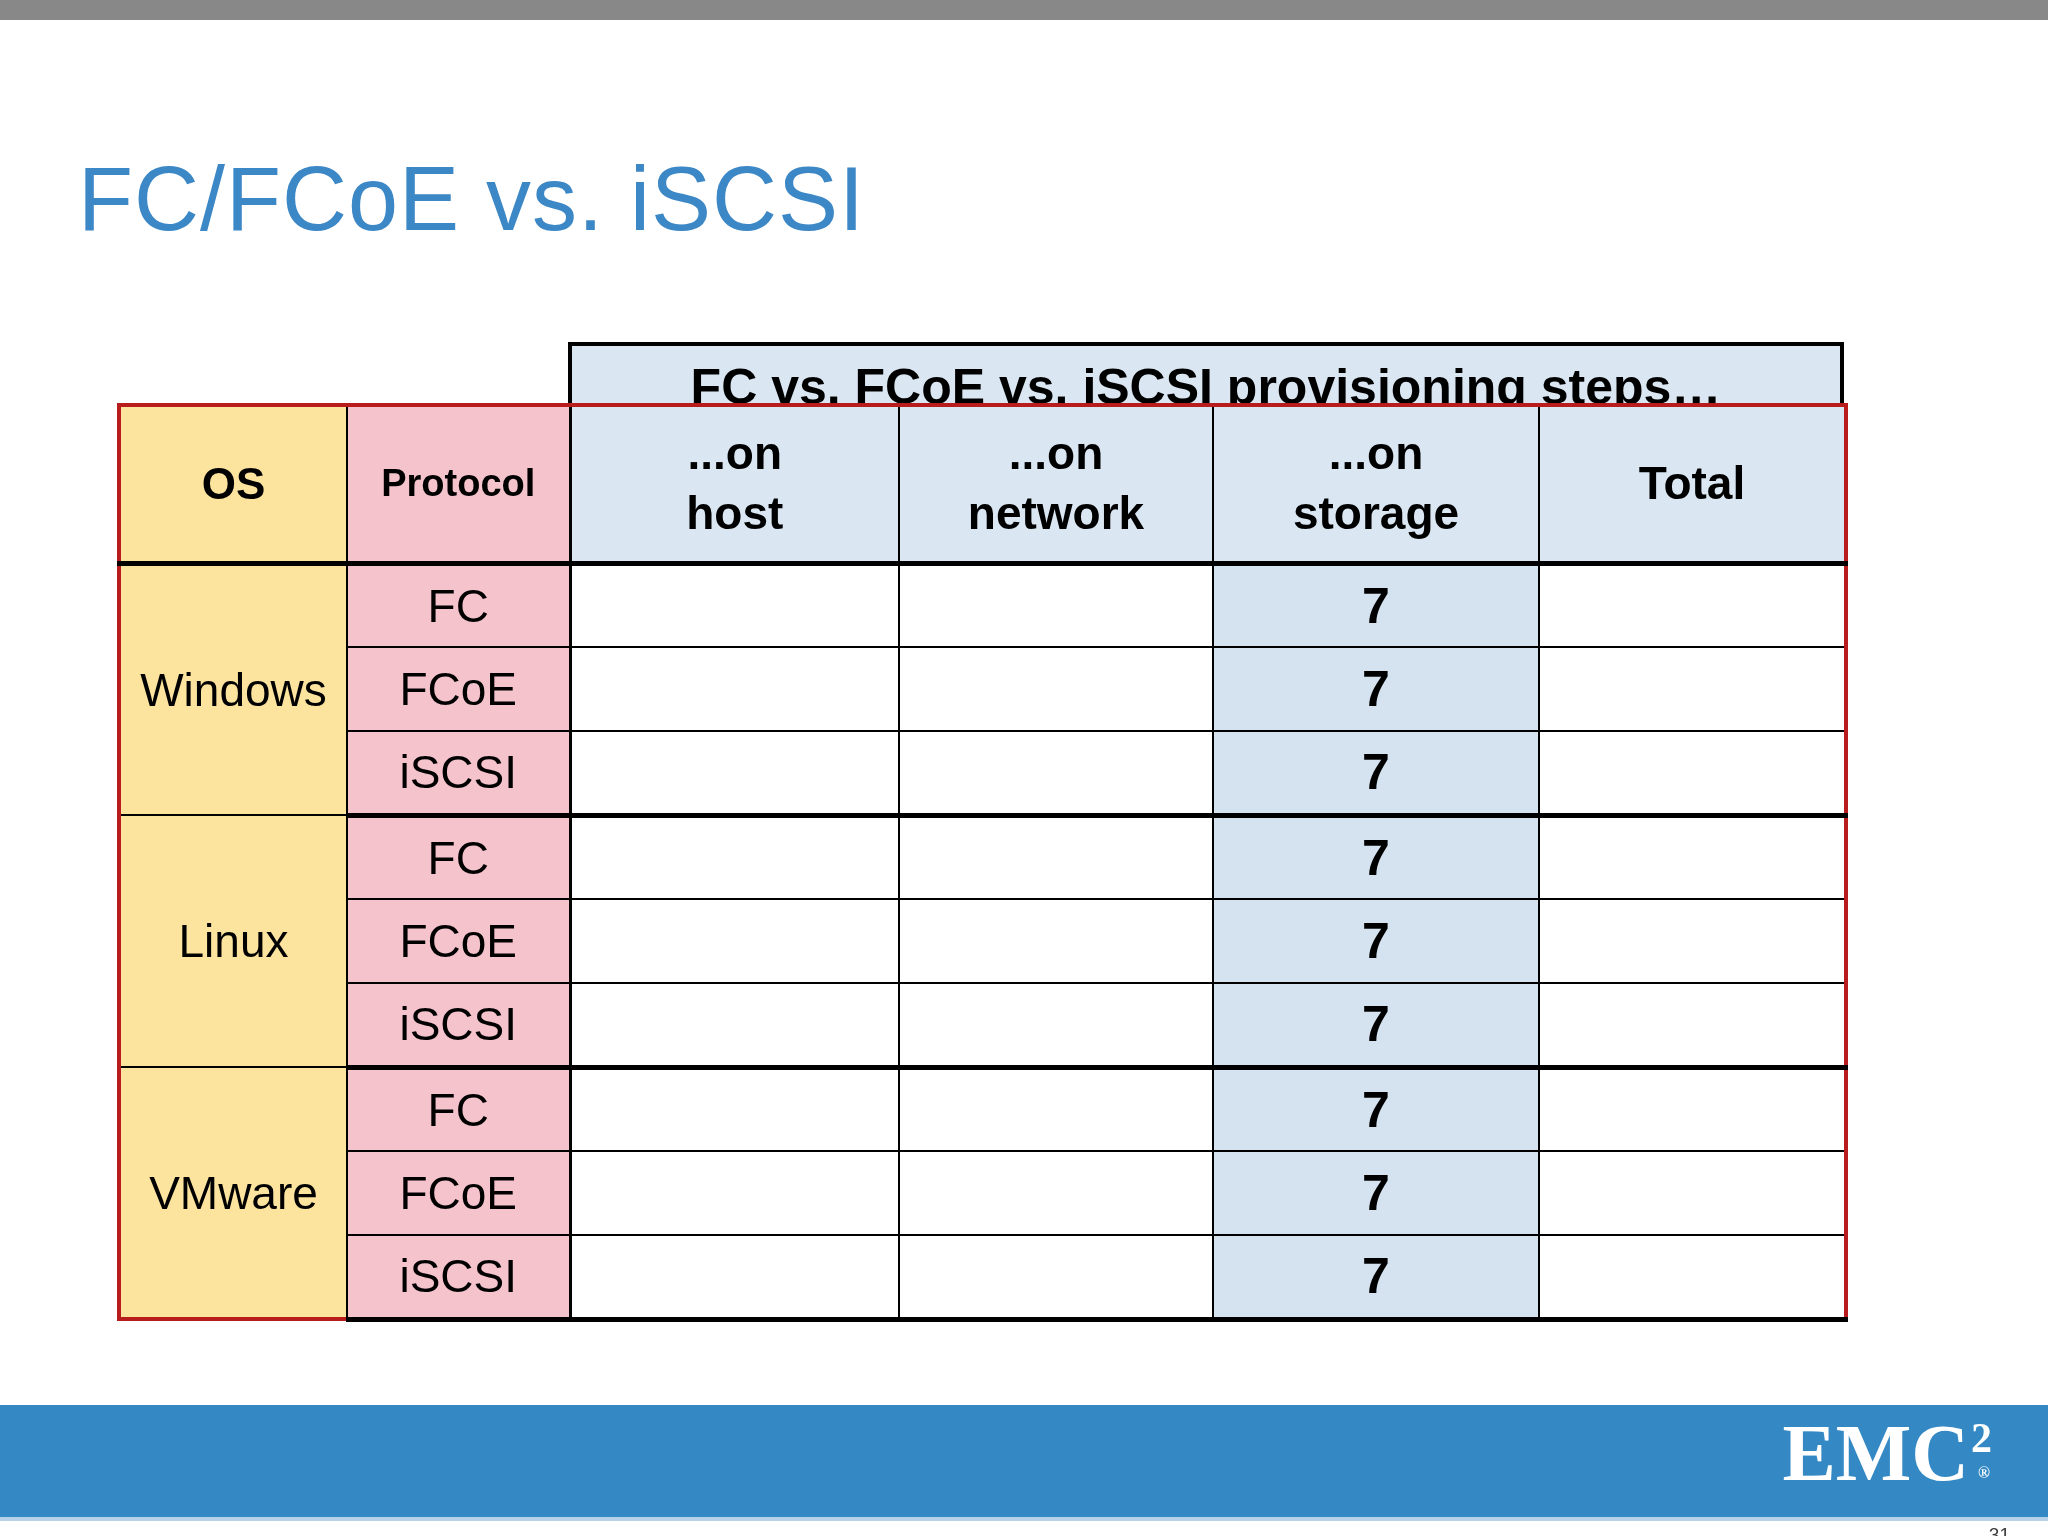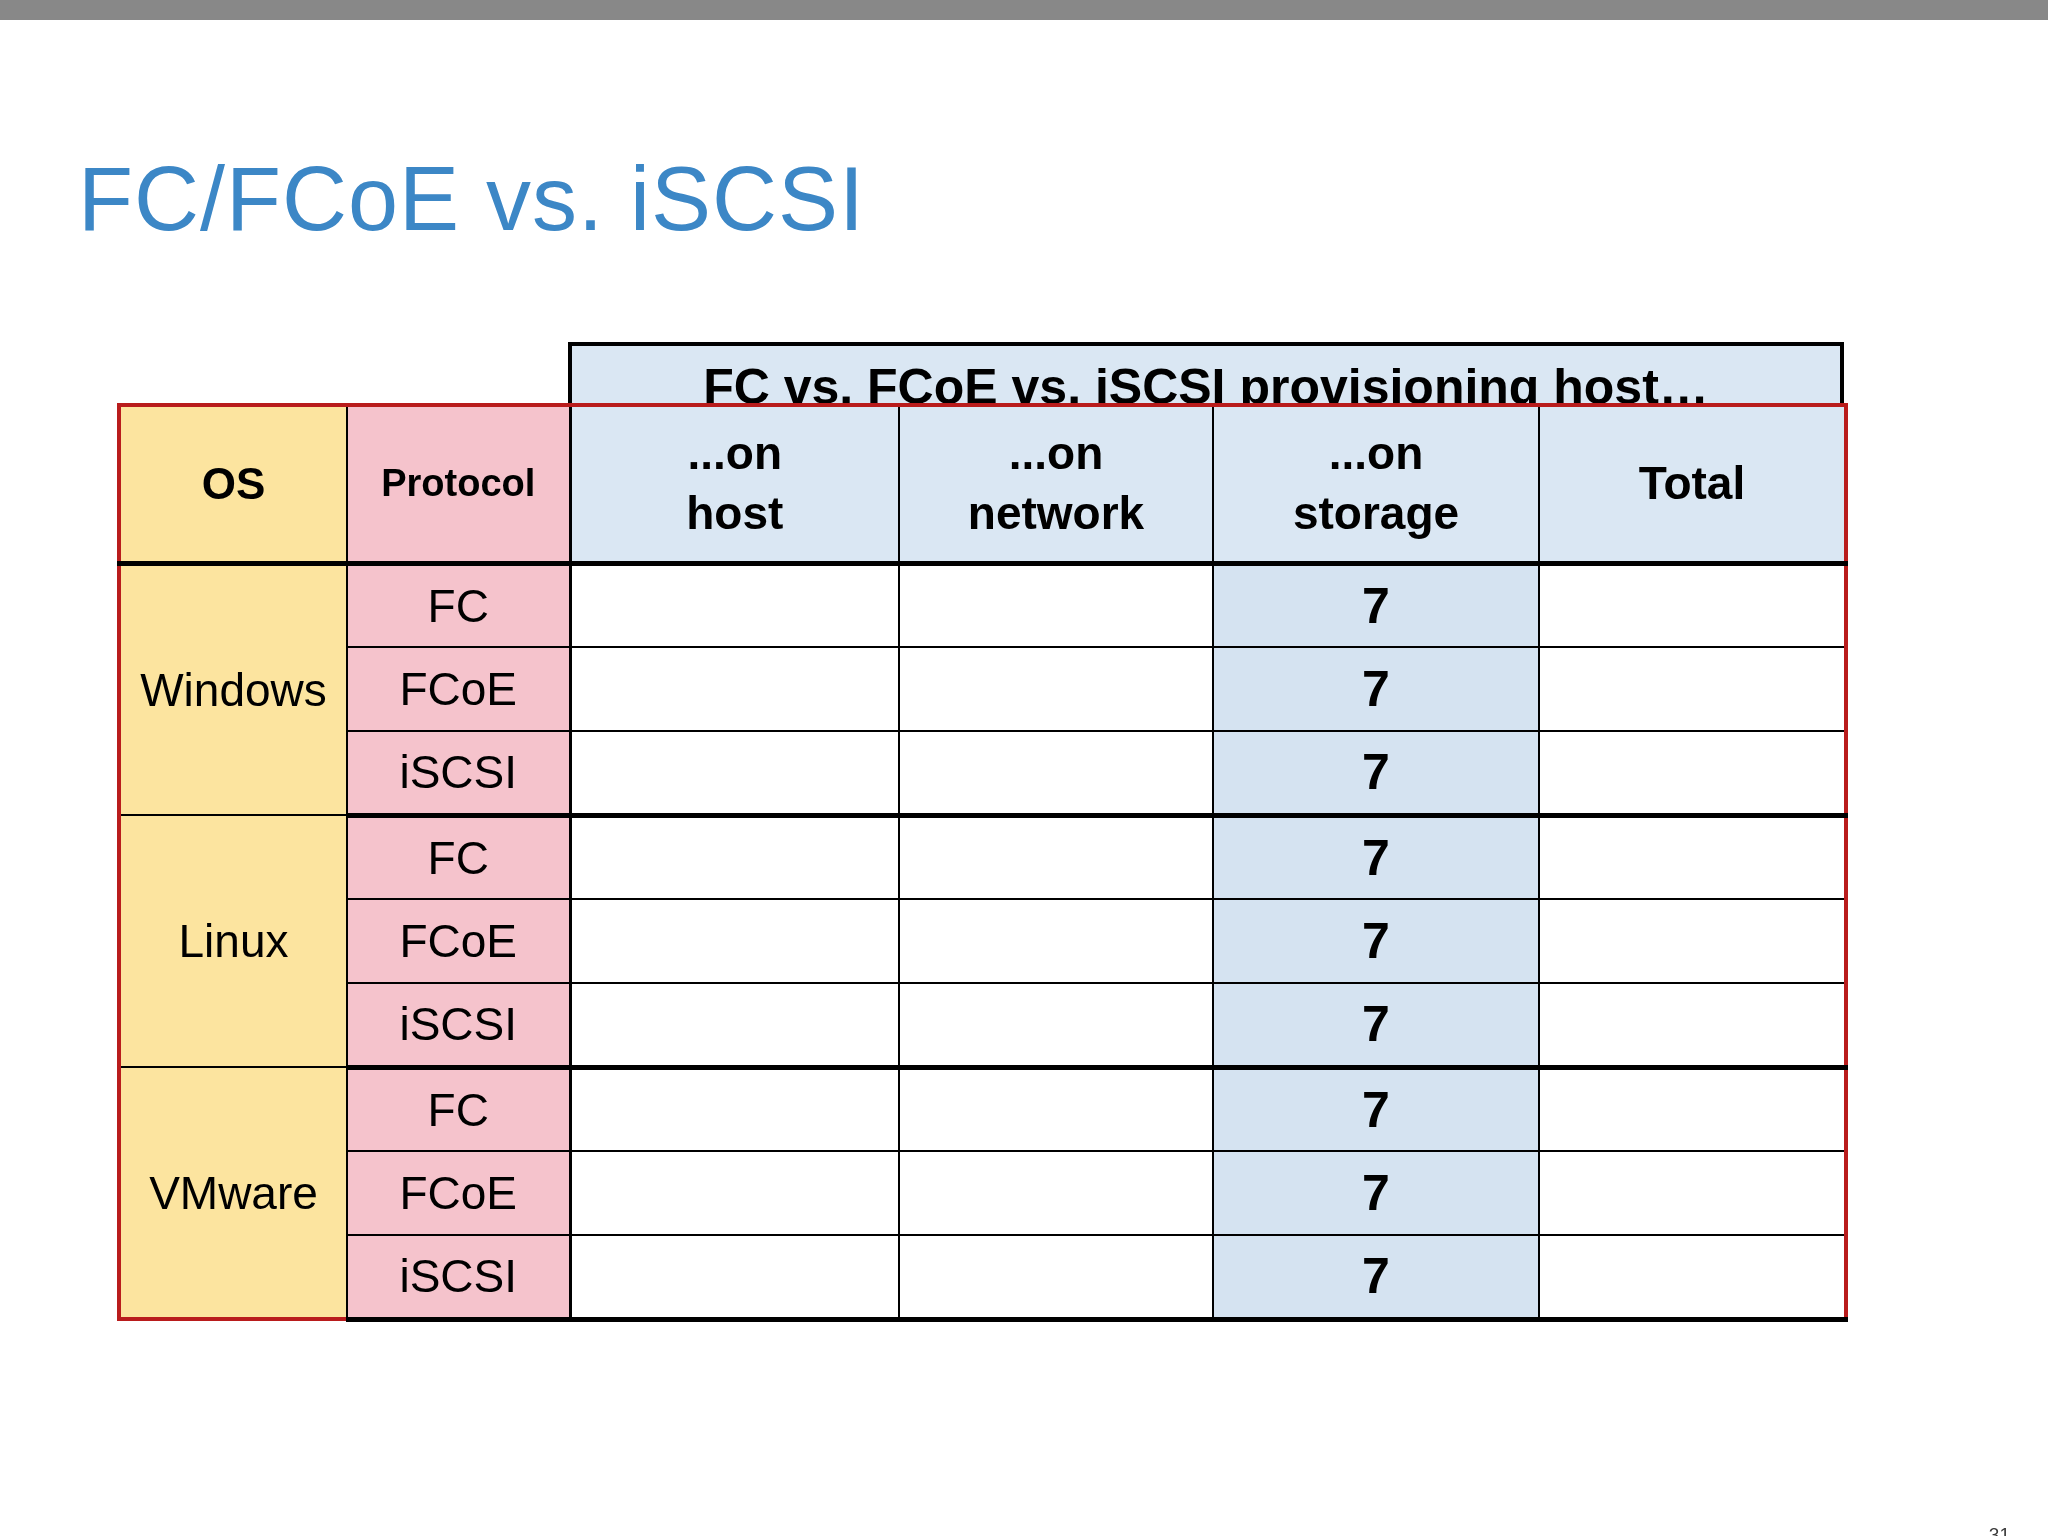--- a/index.html
+++ b/index.html
@@ -78,21 +78,21 @@
     font-size:19px;color:var(--footer-text);
   }
 </style>
 </head>
 <body>
 
 <div id="canvas">
 
   <div id="slide-title">FC/FCoE vs. iSCSI</div>
 
-  <div id="banner">FC vs. FCoE vs. iSCSI provisioning host…</div>
+  <div id="banner">FC vs. FCoE vs. iSCSI provisioning steps…</div>
 
   <table id="main-table">
     <colgroup>
       <col style="width:228px">
         <col style="width:223px">
         <col style="width:329px">
       <col style="width:314px">
         <col style="width:326px">
         <col style="width:307px">
     </colgroup>
@@ -172,16 +172,21 @@
         <tr class="group-end">
           <td class="cell-protocol">iSCSI</td>
           <td class="cell-host"></td>
           <td class="cell-network"></td>
           <td class="cell-storage">7</td>
           <td class="cell-total"></td>
         </tr>
       </tbody>
   </table>
 
+  <div id="bottom-bar">
+    <div id="emc-logo">
+      <span>EMC</span><span class="exp">2</span><span class="reg">®</span>
+    </div>
+  </div>
 
   <div id="footer-page">31</div>
 
 </div>
 
 </body></html>

